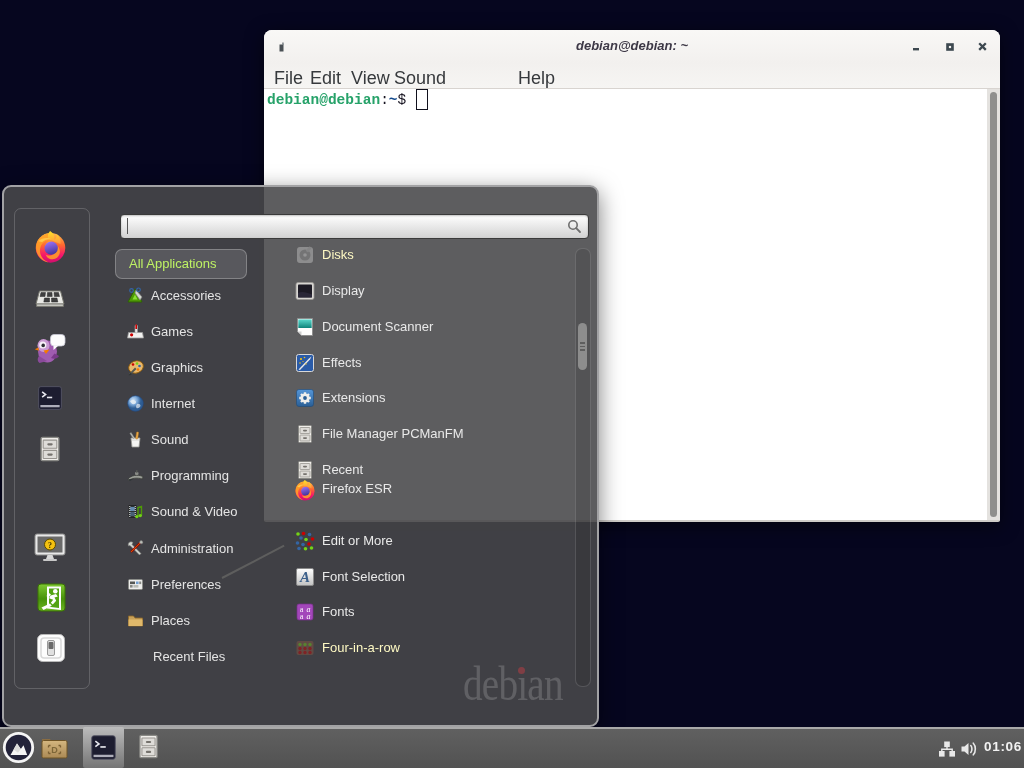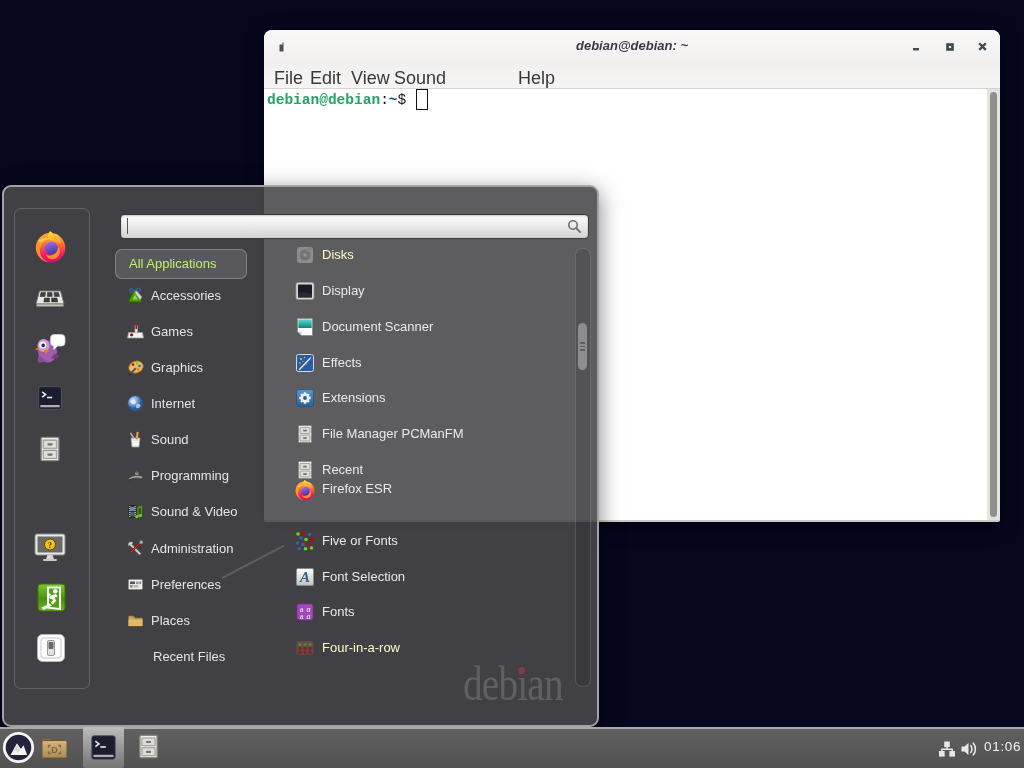--- a/index.html
+++ b/index.html
@@ -373,21 +373,21 @@
         <circle cx="18.5" cy="9" r="1.8" fill="#cc0000"></circle>
         <circle cx="7" cy="8" r="1.8" fill="#3465a4"></circle>
         <circle cx="12" cy="9.5" r="1.8" fill="#73d216"></circle>
         <circle cx="3.5" cy="13" r="1.8" fill="#3465a4"></circle>
         <circle cx="9" cy="14.5" r="1.8" fill="#3465a4"></circle>
         <circle cx="15" cy="14" r="1.8" fill="#cc0000"></circle>
         <circle cx="5" cy="18.5" r="1.8" fill="#3465a4"></circle>
         <circle cx="11.5" cy="18.8" r="1.8" fill="#73d216"></circle>
         <circle cx="17.5" cy="18" r="1.8" fill="#73d216"></circle>
       </svg>
-      <span>Five or Fonts</span>
+      <span>Edit or More</span>
     </div>
   <div class="app" style="top:377.7px">
       <svg class="ai" width="22" height="22" viewBox="0 0 22 22">
         <defs>
           <linearGradient id="fsel" x1="0" y1="0" x2="0" y2="1">
             <stop offset="0" stop-color="#ffffff"></stop>
             <stop offset="1" stop-color="#c2c2c2"></stop>
           </linearGradient>
         </defs>
         <rect x="2.5" y="2.5" width="17" height="17" rx="1.5" fill="url(#fsel)" stroke="#8a8a8a" stroke-width="1"></rect>
@@ -527,14 +527,14 @@
         <rect x="1" y="11" width="5.6" height="5.6"></rect>
         <rect x="11.4" y="11" width="5.6" height="5.6"></rect>
       </g>
     <path d="M9 7.1 L9 9.3 M3.8 11 L3.8 9.3 L14.2 9.3 L14.2 11" fill="none" stroke="#e8e8e8" stroke-width="1.4"></path>
   </svg>
 
   <svg style="position:absolute;left:960px;top:11px" width="18" height="18" viewBox="0 0 18 18">
     <path d="M1.5 6.5 L4.5 6.5 L8.5 3 L8.5 15 L4.5 11.5 L1.5 11.5 Z" fill="#e8e8e8"></path>
     <path d="M10.8 5.5 C12.3 7 12.3 11 10.8 12.5 M13.3 3.2 C16 6 16 12 13.3 14.8" fill="none" stroke="#e8e8e8" stroke-width="1.6" stroke-linecap="round"></path>
   </svg>
-  <span style="position:absolute;left:984px;top:10px;font-size:13.5px;font-weight:normal;letter-spacing:.7px;color:#f2f2f2;">01:06</span>
+  <span style="position:absolute;left:984px;top:10px;font-size:13.5px;font-weight:bold;letter-spacing:.7px;color:#f2f2f2;">01:06</span>
 </div>
 
 </body></html>

